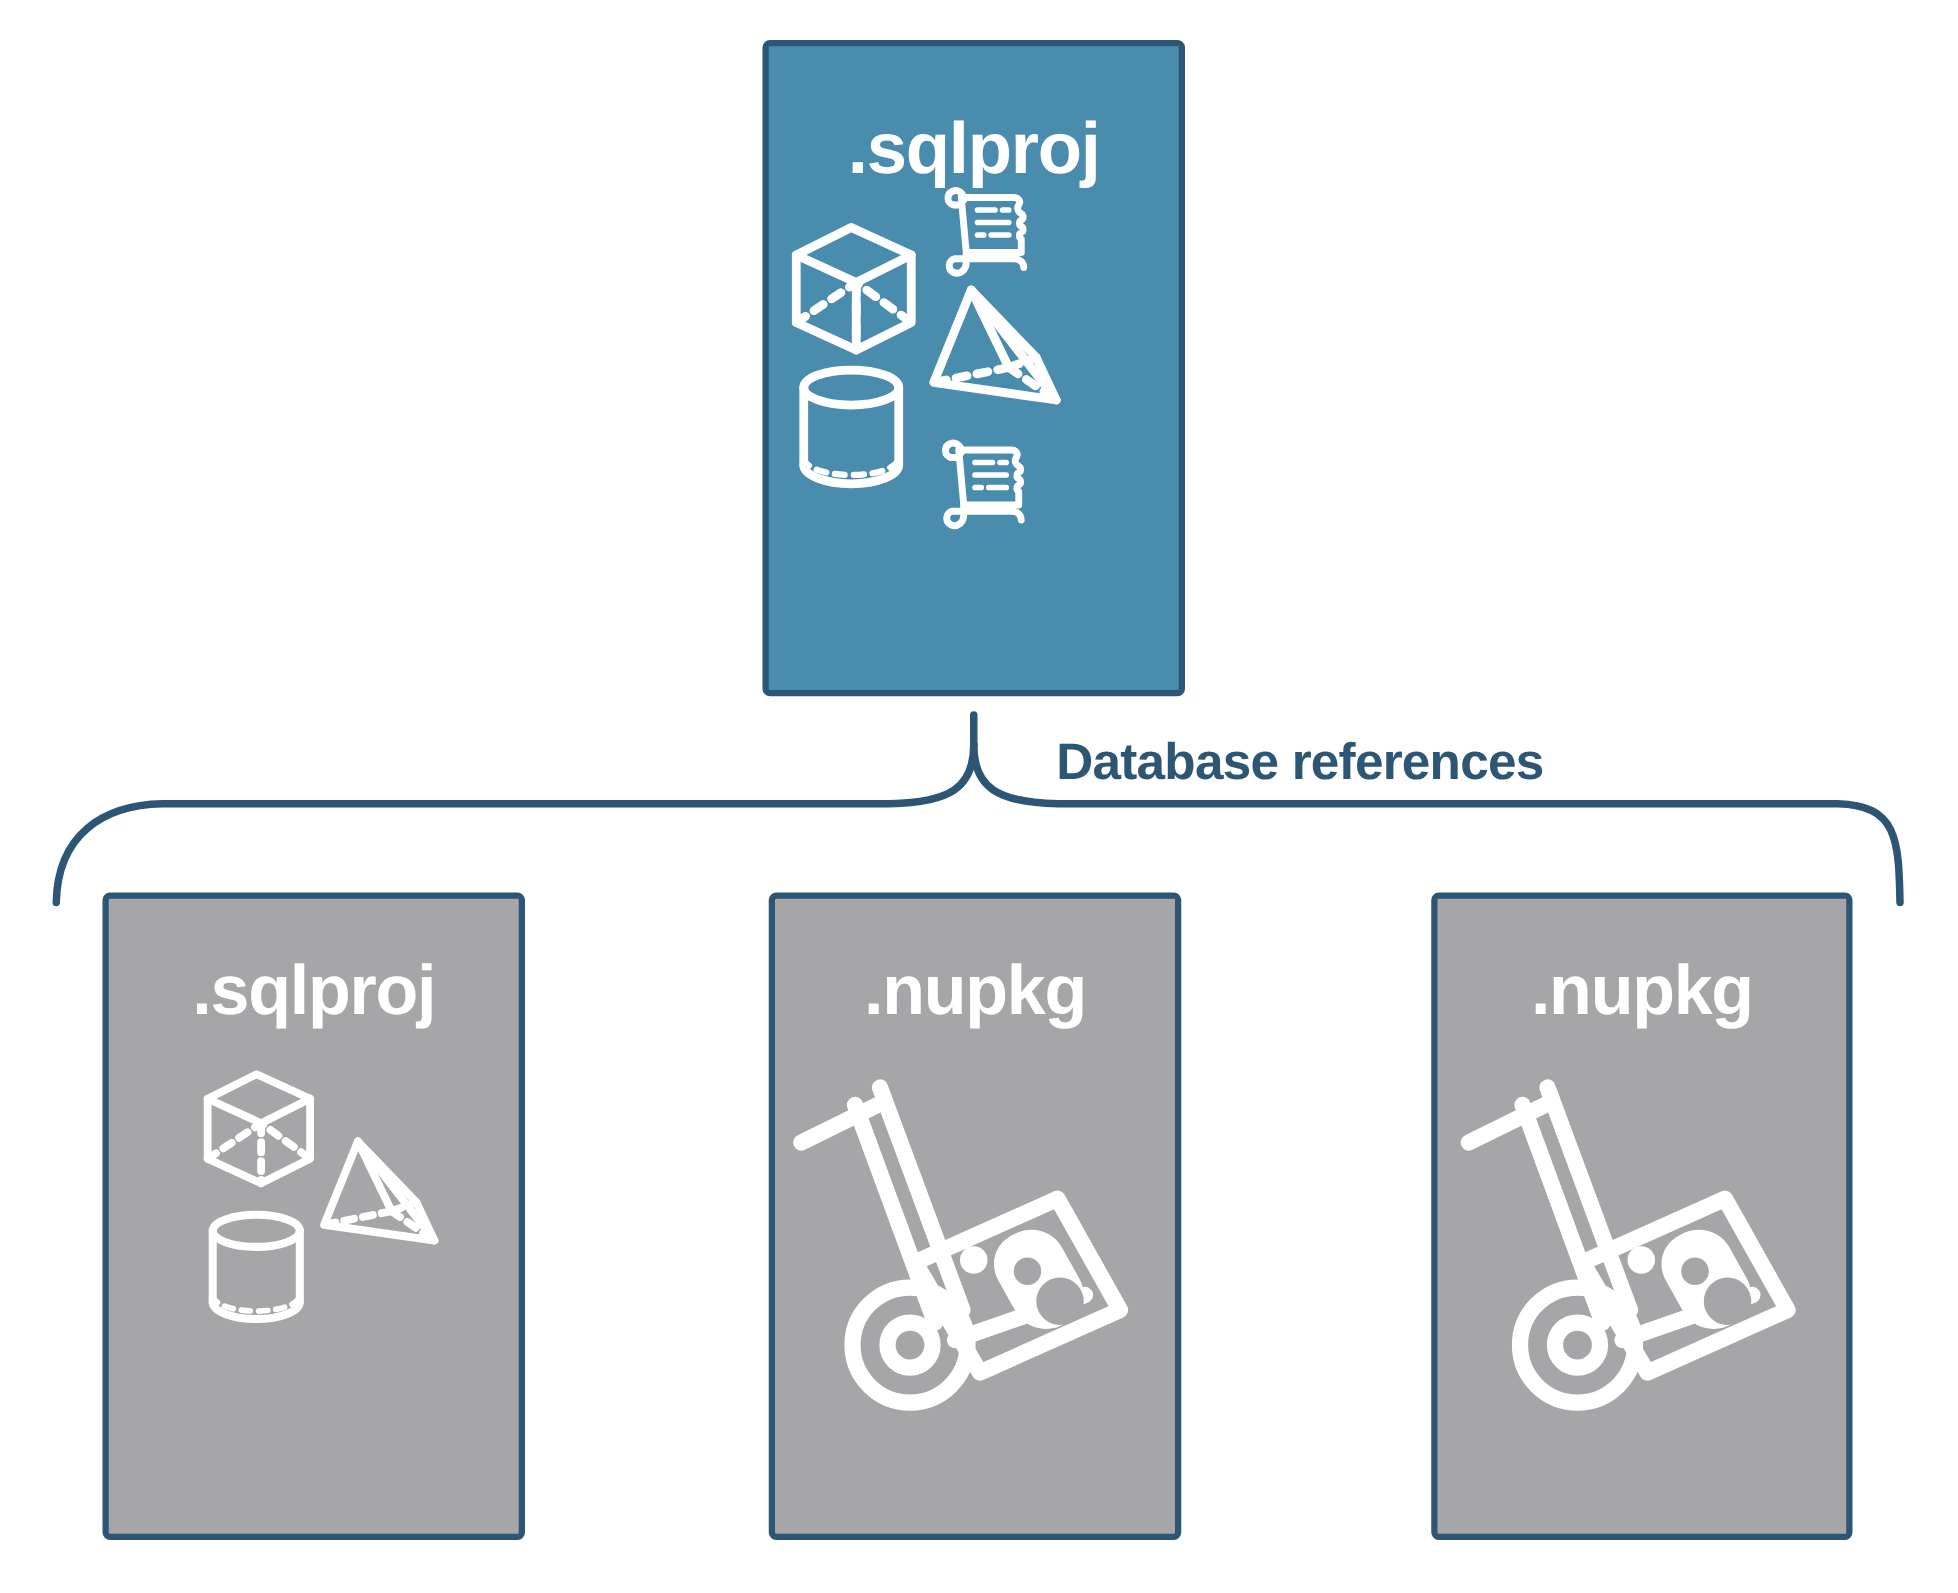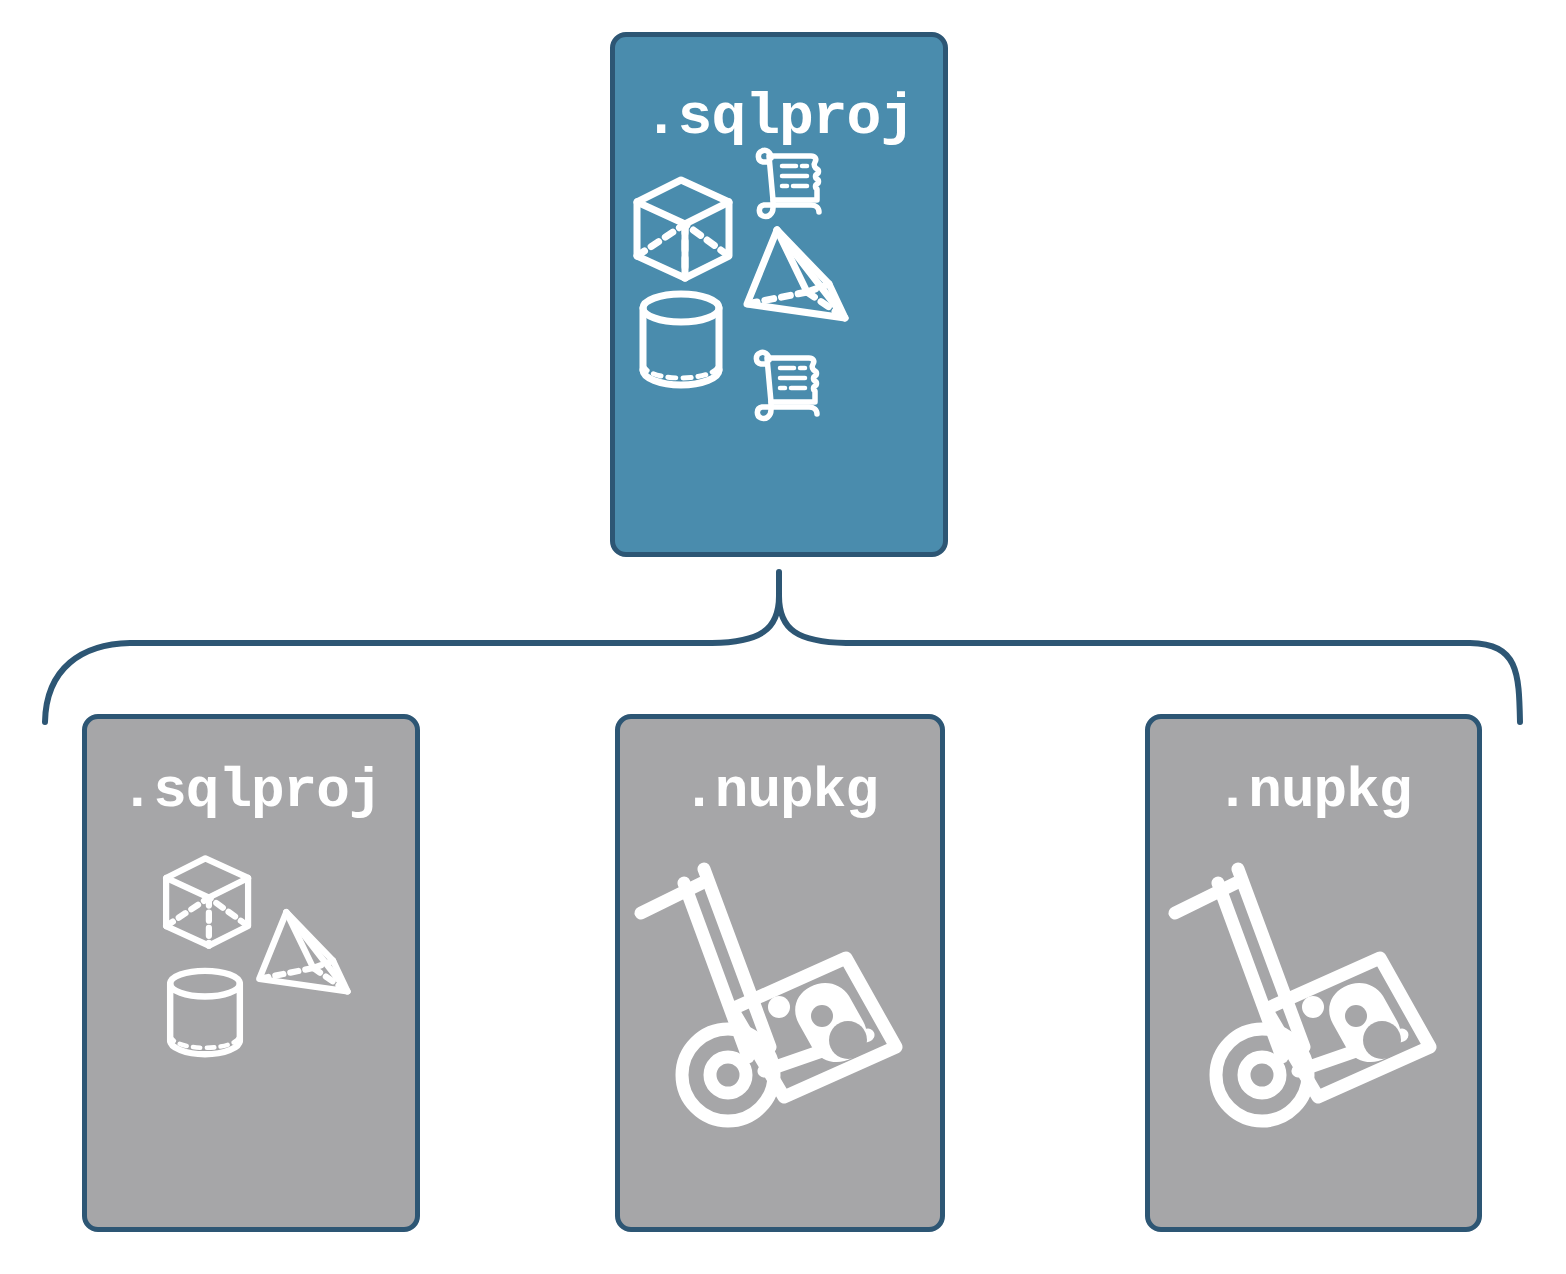--- a/index.html
+++ b/index.html
@@ -15,25 +15,24 @@
     width: 1566px;
     height: 1274px;
     background: #ffffff;
     overflow: hidden;
   }
 
   .node {
     position: absolute;
     box-sizing: border-box;
     border: 5px solid #2d5674;
-    border-radius: 16px;
+    border-radius: 6px;
     display: flex;
     flex-direction: column;
     align-items: center;
-    font-family: Liberation Mono, monospace;
   }
   .node.primary { background: #4a8cad; }
   .node.secondary { background: #a6a6a8; }
 
   .node-title {
     color: #ffffff;
     font-weight: bold;
     letter-spacing: -1px;
     text-align: center;
     user-select: none;
@@ -238,14 +237,15 @@
 
   <svg id="brace-layer" viewBox="0 0 1566 1274" fill="none" stroke="#2d5674" stroke-width="6" stroke-linecap="round" stroke-linejoin="round">
 
     <path d="M779 572 L779 596"></path>
 
     <path d="M779 596 C779 630 760 642 712 643 L130 643 C82 644 46 668 45 722"></path>
 
     <path d="M779 596 C779 630 798 642 846 643 L1470 643 C1518 644 1519 672 1520 722"></path>
   </svg>
 
+  <div id="brace-label">Database references</div>
 
 </div>
 
 </body></html>

